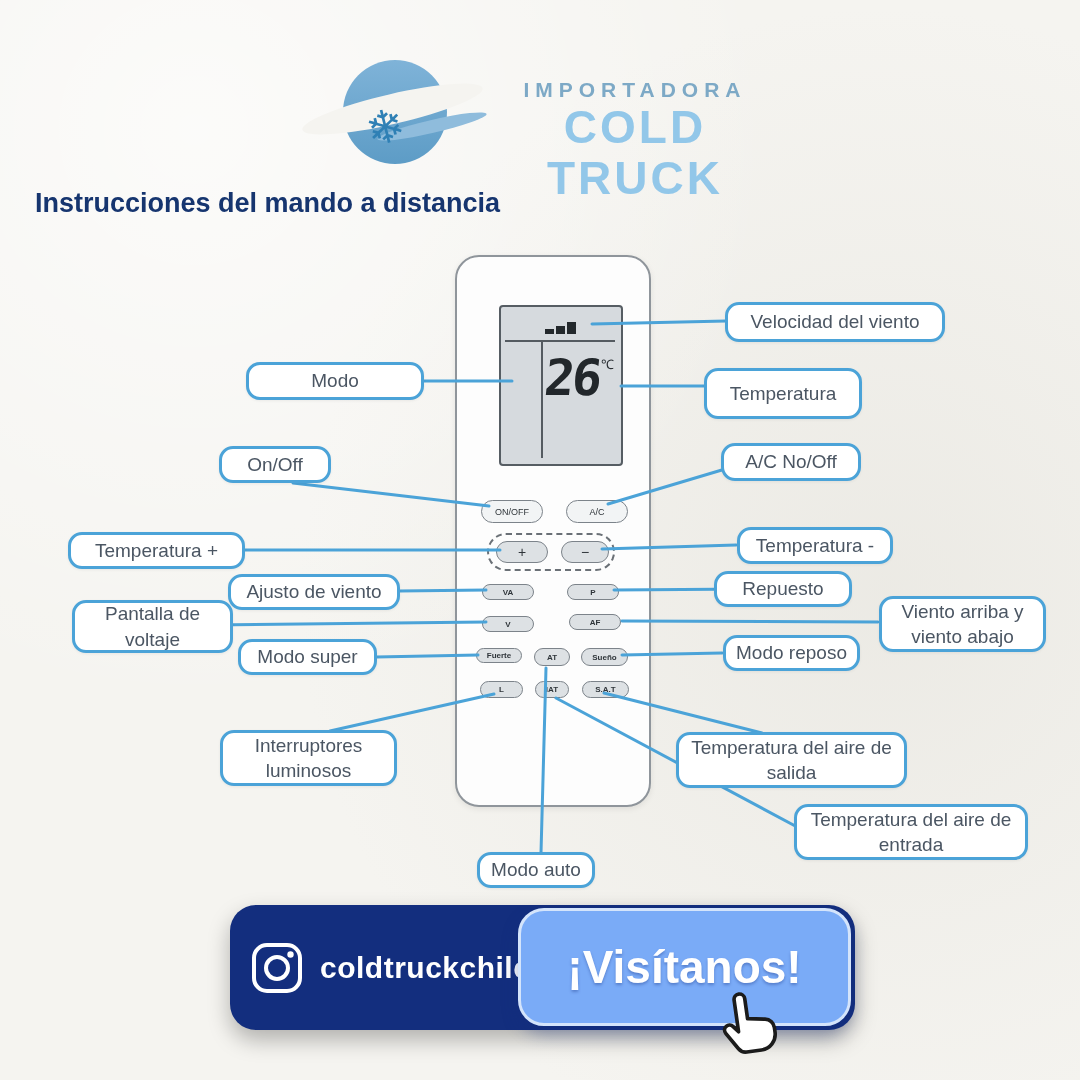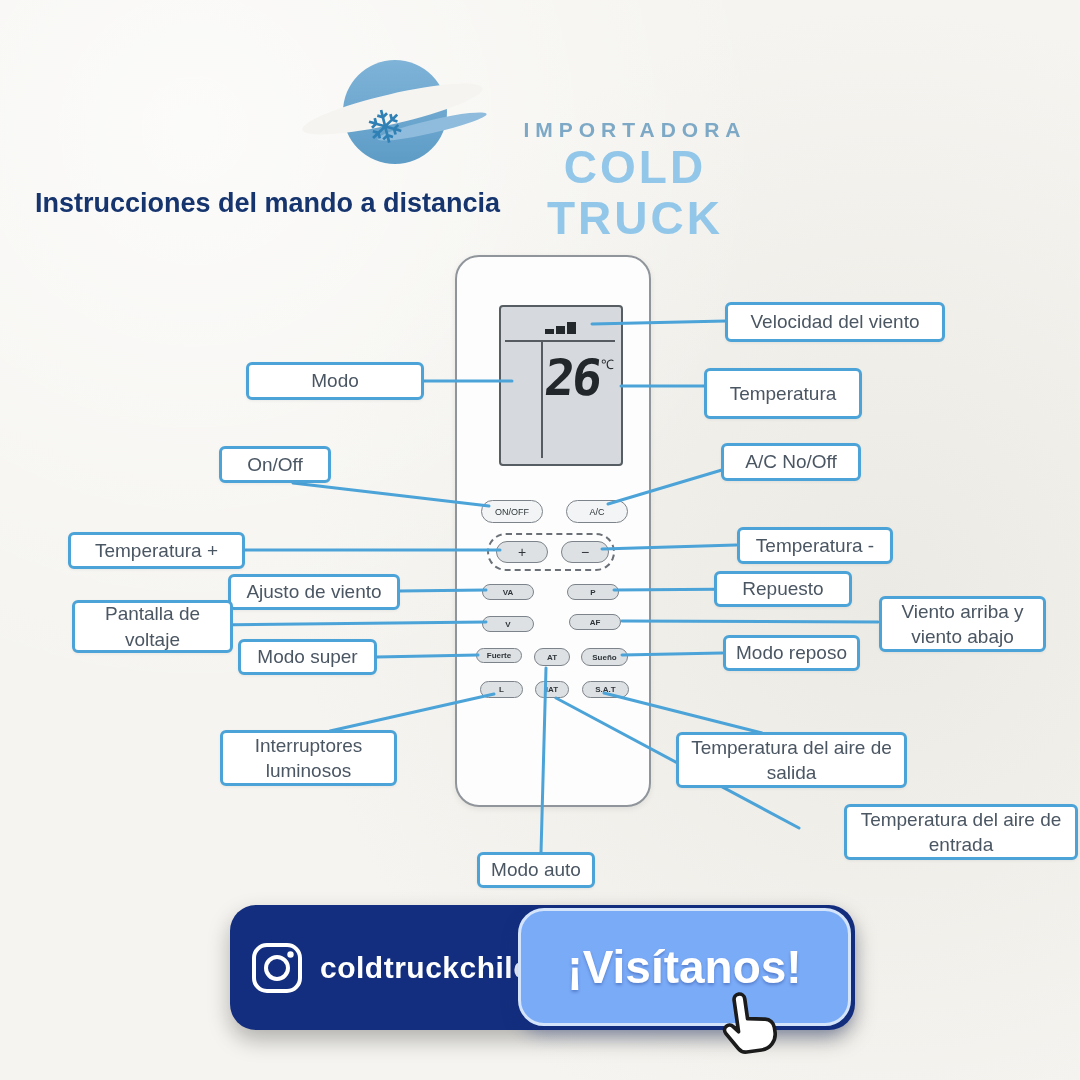--- a/index.html
+++ b/index.html
@@ -15,21 +15,21 @@
   .logo-icon{position:absolute;left:318px;top:56px;width:160px;height:118px;}
   .logo-circle{position:absolute;left:25px;top:4px;width:104px;height:104px;border-radius:50%;
     background:linear-gradient(180deg,#7fb3d8 0%,#5d9cc6 100%);}
   .logo-wave-top{position:absolute;left:-18px;top:38px;width:185px;height:30px;background:#f5f4f0;
     border-radius:50%;transform:rotate(-13deg);}
   .logo-wave-tail{position:absolute;left:58px;top:64px;width:112px;height:13px;background:#8fbcdc;
     border-radius:50%;transform:rotate(-13deg);}
   .logo-snowflake{position:absolute;left:48px;top:48px;font-size:46px;color:#2f80b5;
     transform:rotate(-14deg);line-height:1;}
   .brand{position:absolute;left:475px;top:78px;width:320px;text-align:center;}
-  .brand-top{font-size:21px;letter-spacing:6px;color:#7da9c6;font-weight:600;margin-top:40px;}
+  .brand-top{font-size:21px;letter-spacing:6px;color:#7da9c6;font-weight:600;}
   .brand-main{font-size:46px;font-weight:800;color:#92c7e9;letter-spacing:3px;line-height:1.1;}
   
   .page-title{position:absolute;left:35px;top:188px;font-size:27px;font-weight:700;color:#16356f;}
   
   .remote{position:absolute;left:455px;top:255px;width:196px;height:552px;background:#fdfdfd;
     border:2px solid #8f959b;border-radius:24px;box-sizing:border-box;box-shadow:0 2px 6px rgba(0,0,0,.08);}
   .display{position:absolute;left:42px;top:48px;width:124px;height:161px;background:#d6dade;
     border:2px solid #565d63;border-radius:4px;box-sizing:border-box;}
   .fan-bars{position:absolute;left:44px;top:12px;width:34px;height:15px;display:flex;align-items:flex-end;gap:2px;}
   .fan-bars i{display:block;background:#23282c;width:9px;}
@@ -44,21 +44,21 @@
     display:flex;align-items:center;justify-content:center;font-size:8px;font-weight:700;
     color:#2f353a;box-sizing:border-box;cursor:pointer;}
   .rbtn.pill{background:#f2f4f5;border-radius:12px;font-size:9px;font-weight:400;}
   .rbtn.sign{font-size:14px;font-weight:400;border-radius:11px;}
   .dashed-group{position:absolute;left:30px;top:276px;width:128px;height:38px;border:2px dashed #6a7076;
     border-radius:19px;box-sizing:border-box;}
   
   .connectors{position:absolute;left:0;top:0;pointer-events:none;}
   .connectors line{stroke:#4ba3d8;stroke-width:3;stroke-linecap:round;}
   
-  .callout{position:absolute;background:#ffffff;border:3px solid #4ba3d8;border-radius:6px;
+  .callout{position:absolute;background:#ffffff;border:3px solid #4ba3d8;border-radius:14px;
     display:flex;align-items:center;justify-content:center;text-align:center;color:#4b5663;
     font-size:19px;line-height:1.32;box-sizing:border-box;padding:2px 8px;
     box-shadow:0 1px 3px rgba(0,0,0,.06);}
   
   .banner{position:absolute;left:230px;top:905px;width:625px;height:125px;background:#132e7e;
     border-radius:26px;box-shadow:0 10px 22px rgba(0,0,0,.28);display:flex;align-items:center;
     padding-left:20px;box-sizing:border-box;}
   .ig-icon{margin-right:16px;flex:0 0 auto;}
   .ig-handle{color:#ffffff;font-size:30px;font-weight:700;letter-spacing:.5px;}
   .cta{position:absolute;left:518px;top:908px;width:333px;height:118px;background:#7aabf7;
@@ -148,21 +148,21 @@
   <div class="callout" style="left:68px;top:532px;width:177px;height:37px">Temperatura +</div>
   <div class="callout" style="left:737px;top:527px;width:156px;height:37px">Temperatura -</div>
   <div class="callout" style="left:228px;top:574px;width:172px;height:36px">Ajusto de viento</div>
   <div class="callout" style="left:714px;top:571px;width:138px;height:36px">Repuesto</div>
   <div class="callout" style="left:72px;top:600px;width:161px;height:53px">Pantalla de voltaje</div>
   <div class="callout" style="left:879px;top:596px;width:167px;height:56px">Viento arriba y viento abajo</div>
   <div class="callout" style="left:238px;top:639px;width:139px;height:36px">Modo super</div>
   <div class="callout" style="left:723px;top:635px;width:137px;height:36px">Modo reposo</div>
   <div class="callout" style="left:220px;top:730px;width:177px;height:56px">Interruptores luminosos</div>
   <div class="callout" style="left:676px;top:732px;width:231px;height:56px">Temperatura del aire de salida</div>
-  <div class="callout" style="left:844px;top:804px;width:234px;height:56px">Temperatura del aire de entrada</div>
+  <div class="callout" style="left:794px;top:804px;width:234px;height:56px">Temperatura del aire de entrada</div>
   <div class="callout" style="left:477px;top:852px;width:118px;height:36px">Modo auto</div>
 
   <div class="banner">
     <svg class="ig-icon" width="54" height="54" viewBox="0 0 54 54">
       <rect x="4" y="4" width="46" height="46" rx="13" fill="none" stroke="#ffffff" stroke-width="4"></rect>
       <circle cx="27" cy="27" r="11" fill="none" stroke="#ffffff" stroke-width="4"></circle>
       <circle cx="40.5" cy="13.5" r="3.2" fill="#ffffff"></circle>
     </svg>
     <span class="ig-handle">coldtruckchile</span>
   </div>

